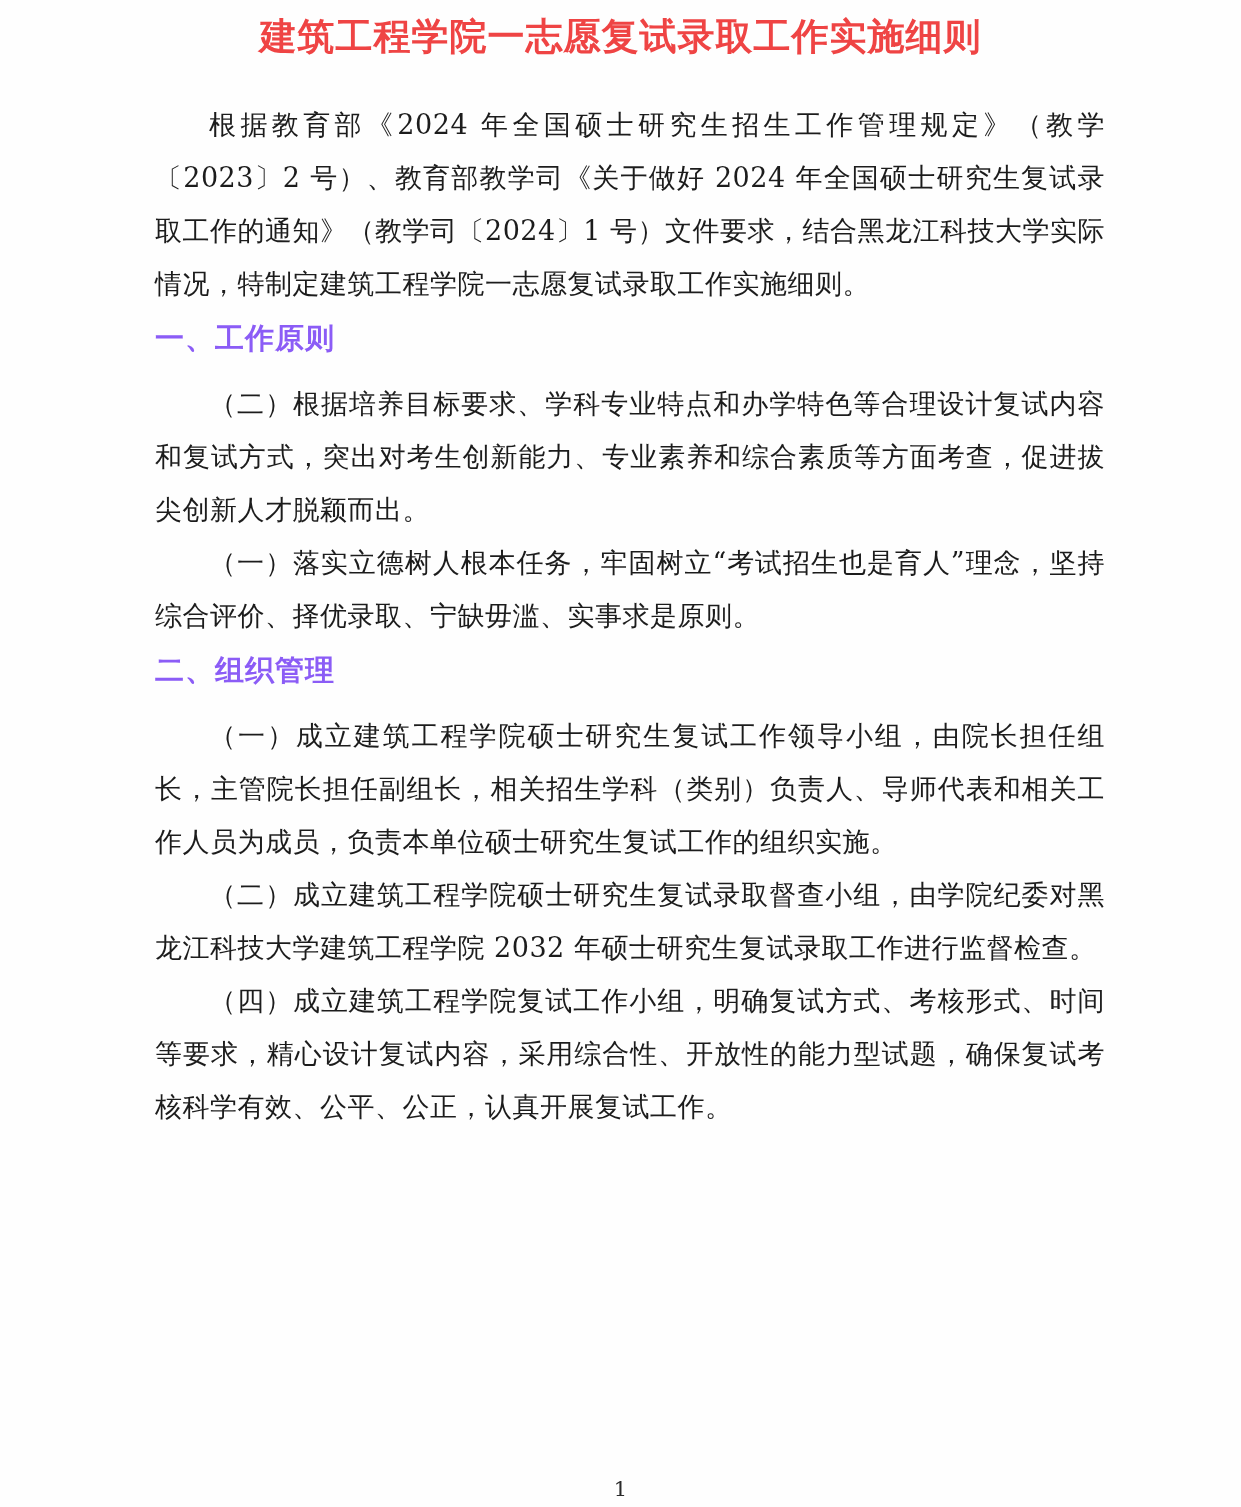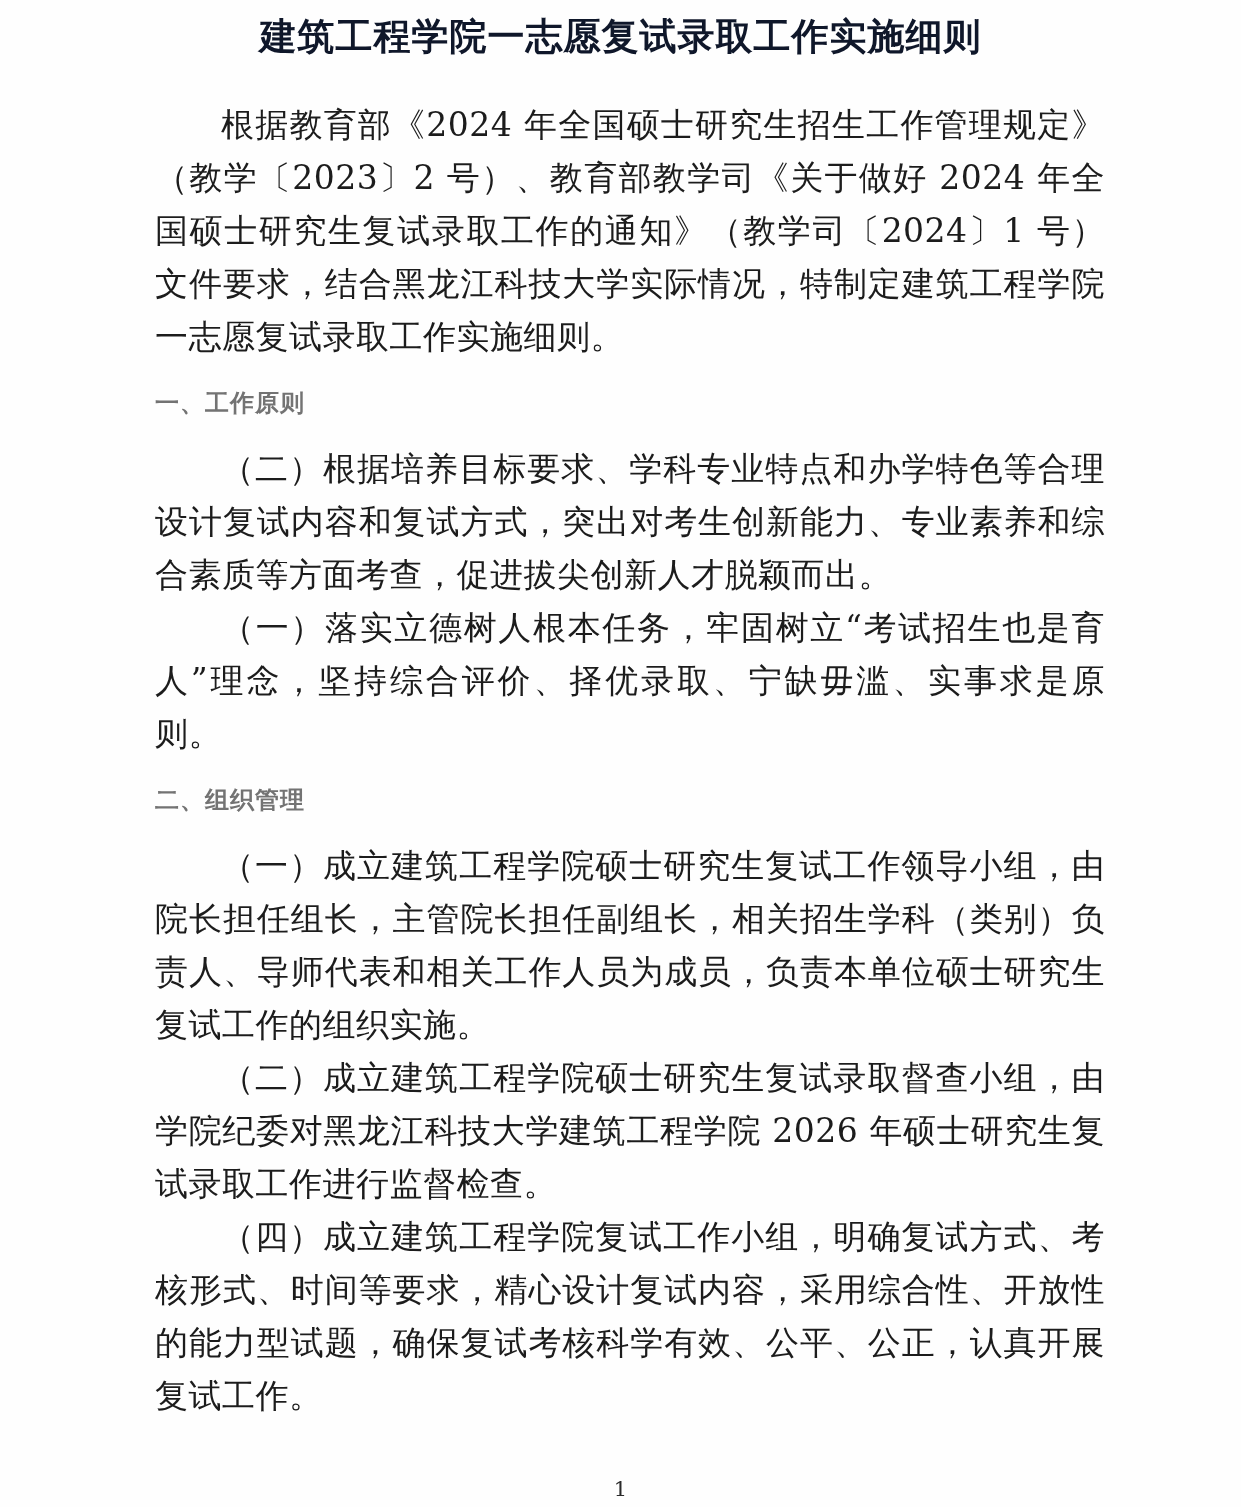--- a/index.html
+++ b/index.html
@@ -18,46 +18,46 @@
   }
   .doc-title {
     margin: 12px 0 0 0;
     padding: 0 100px;
     text-align: center;
     font-family: Liberation Serif, serif;
     font-weight: bold;
     font-size: 37px;
     line-height: 50px;
     letter-spacing: 1px;
-    color: #0f172a;
+    color: #ef4444;
   }
   .content {
     padding-left: 155px;
     padding-right: 136px;
   }
   .body-para {
     margin: 0;
-    font-size: 33px;
+    font-size: 27px;
     line-height: 53px;
     text-align: justify;
     text-indent: 2em;
     letter-spacing: 0.5px;
     color: #1c1c1c;
   }
   .intro-para {
     margin-top: 36px;
   }
   .section-heading {
-    margin: 14px 0 12px 0;
+    margin: 2px 0 12px 0;
     font-family: "DejaVu Sans", sans-serif;
     font-weight: bold;
-    font-size: 24px;
+    font-size: 29px;
     line-height: 53px;
     letter-spacing: 1px;
-    color: #737373;
+    color: #8b5cf6;
   }
   .page-number {
     position: absolute;
     left: 0;
     right: 0;
     bottom: 6px;
     text-align: center;
     font-size: 21px;
     line-height: 24px;
     color: #2a2a2a;
@@ -79,21 +79,21 @@
 
     <p class="body-para">（二）根据培养目标要求、学科专业特点和办学特色等合理设计复试内容和复试方式，突出对考生创新能力、专业素养和综合素质等方面考查，促进拔尖创新人才脱颖而出。</p>
 
     <p class="body-para">（一）落实立德树人根本任务，牢固树立“考试招生也是育人”理念，坚持综合评价、择优录取、宁缺毋滥、实事求是原则。</p>
 
 
     <h2 class="section-heading">二、组织管理</h2>
 
     <p class="body-para">（一）成立建筑工程学院硕士研究生复试工作领导小组，由院长担任组长，主管院长担任副组长，相关招生学科（类别）负责人、导师代表和相关工作人员为成员，负责本单位硕士研究生复试工作的组织实施。</p>
 
-    <p class="body-para">（二）成立建筑工程学院硕士研究生复试录取督查小组，由学院纪委对黑龙江科技大学建筑工程学院 2026 年硕士研究生复试录取工作进行监督检查。</p>
+    <p class="body-para">（二）成立建筑工程学院硕士研究生复试录取督查小组，由学院纪委对黑龙江科技大学建筑工程学院 2032 年硕士研究生复试录取工作进行监督检查。</p>
 
 
     <p class="body-para">（四）成立建筑工程学院复试工作小组，明确复试方式、考核形式、时间等要求，精心设计复试内容，采用综合性、开放性的能力型试题，确保复试考核科学有效、公平、公正，认真开展复试工作。</p>
 
 
   </div>
 
   <div class="page-number">1</div>
 
 </div>

